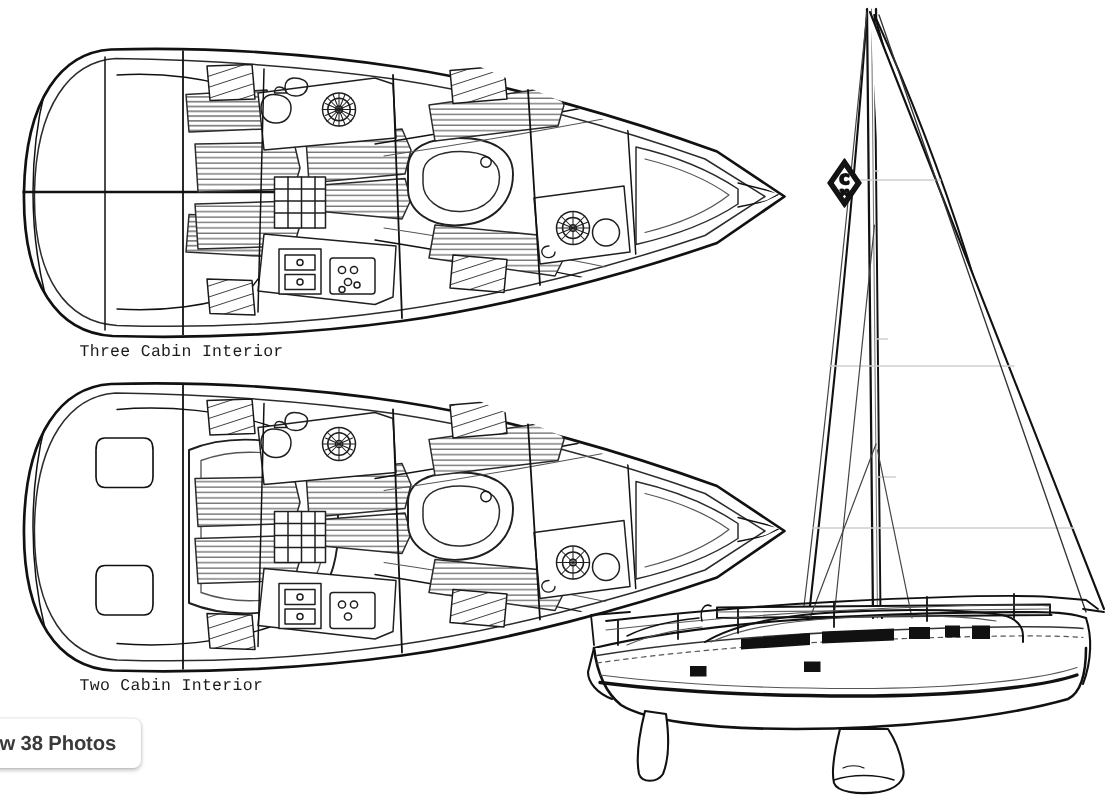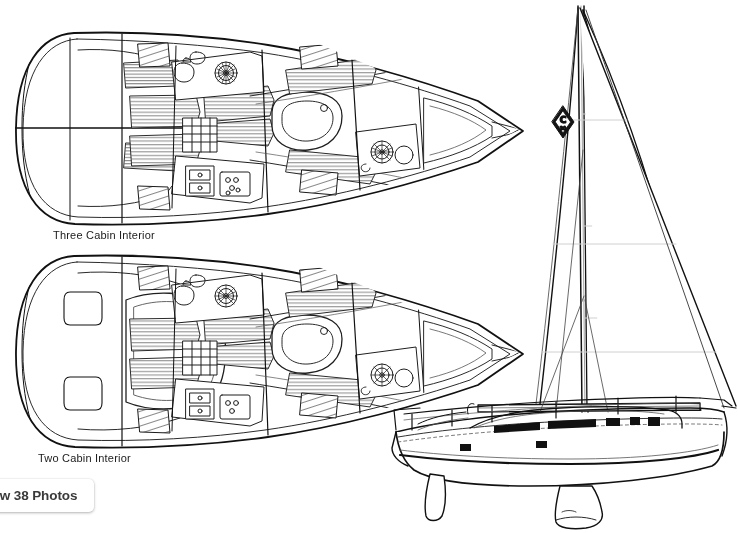--- a/index.html
+++ b/index.html
@@ -23,28 +23,28 @@
   }
   svg.art {
     position: absolute;
     left: 0; top: 0;
     width: 738px;
     height: 533px;
     display: block;
   }
   .cap {
     position: absolute;
-    font-family: Liberation Sans, sans-serif;
+    font-family: Liberation Mono, monospace;
     font-size: 11px;
     color: #1b1b1b;
     letter-spacing: 0.2px;
     white-space: nowrap;
   }
   #cap-three { left: 53px; top: 229px; }
-  #cap-two   { left: 38px; top: 452px; }
+  #cap-two   { left: 53px; top: 452px; }
 
   #photos-button {
     position: absolute;
     left: -28px;
     top: 479px;
     width: 122px;
     height: 33px;
     background: #ffffff;
     border-radius: 5px;
     box-shadow: 0 1px 3px rgba(0,0,0,0.28), 0 0 0 0.5px rgba(0,0,0,0.05);

